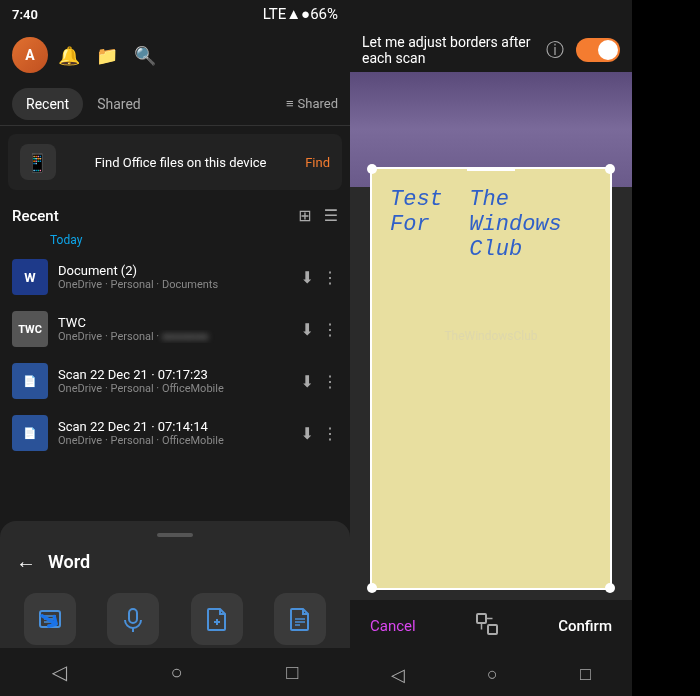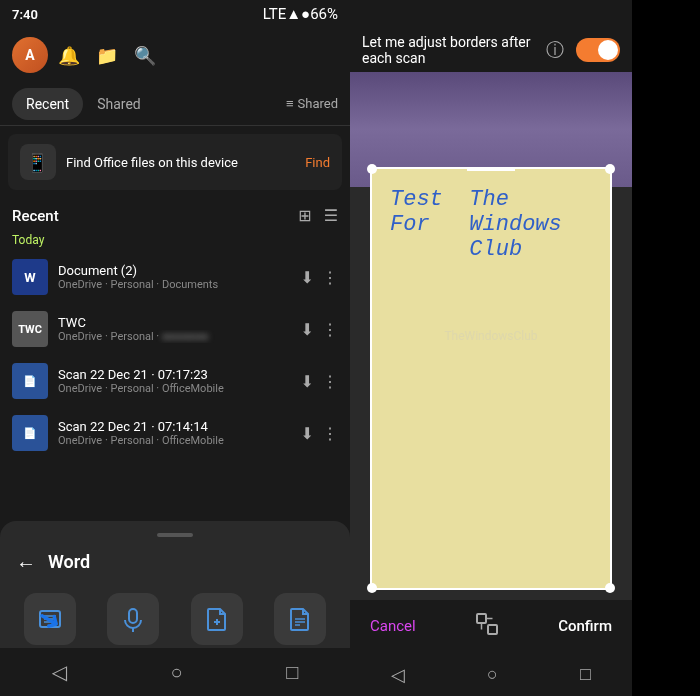--- a/index.html
+++ b/index.html
@@ -127,20 +127,21 @@
       height: 36px;
       background: #333;
       border-radius: 8px;
       display: flex;
       align-items: center;
       justify-content: center;
       flex-shrink: 0;
     }
     .find-text {
       flex: 1;
+      text-align: center;
     }
     .find-text-title {
       color: #fff;
       font-size: 13px;
     }
     .find-text-sub {
       color: #888;
       font-size: 11px;
     }
     .find-link {
@@ -165,23 +166,24 @@
       display: flex;
       gap: 12px;
     }
     .section-icon {
       color: #aaa;
       font-size: 16px;
       cursor: pointer;
     }
 
     .date-label {
-      color: #bef264;
+      color: #0ea5e9;
       font-size: 12px;
       padding: 4px 12px;
+      margin-left: 38px;
     }
 
     
     .file-list {
       flex: 1;
       overflow: hidden;
     }
     .file-item {
       display: flex;
       align-items: center;

